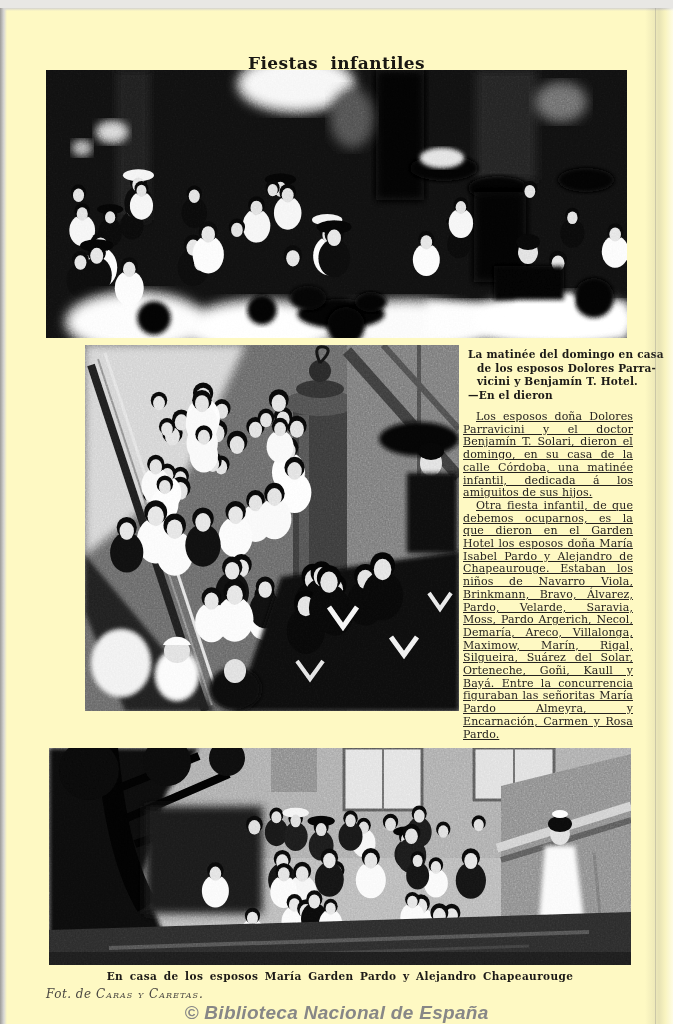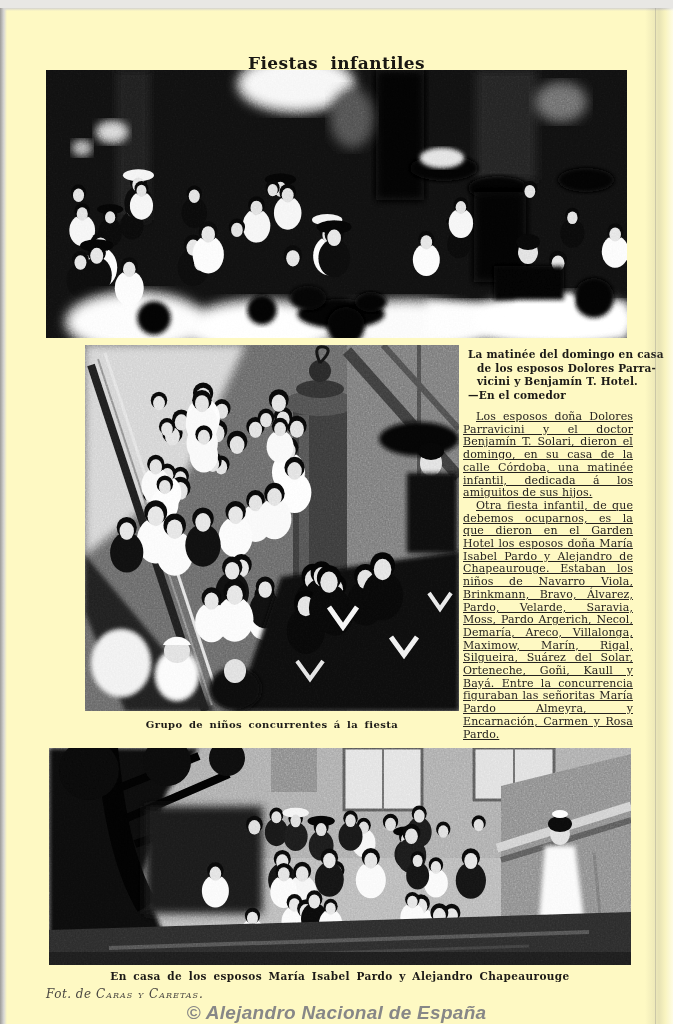--- a/index.html
+++ b/index.html
@@ -388,28 +388,27 @@
       <ellipse cx="92" cy="330" rx="22" ry="26" fill="#efece2" filter="url(#b2)"></ellipse>
       <ellipse cx="92" cy="306" rx="13" ry="12" fill="#d9d2c5"></ellipse>
       <path d="M78,300 a15,13 0 0 1 28,0" fill="#efede4"></path>
       <ellipse cx="150" cy="344" rx="26" ry="22" fill="#13120f" filter="url(#b2)"></ellipse>
       <ellipse cx="150" cy="326" rx="11" ry="12" fill="#d8d1c4"></ellipse>
 
       <rect width="374" height="366" filter="url(#grain)" style="mix-blend-mode:overlay;opacity:.5"></rect>
     </svg>
   </figure>
 
-  <div class="caption caption-middle">Grupo de niños concurrentes á la fiesta</div>
 
   <aside class="article-column">
     <div class="article-caption">
       <div class="cap-line">La matinée del domingo en casa</div>
       <div class="cap-line indent">de los esposos Dolores Parra-</div>
       <div class="cap-line indent">vicini y Benjamín T. Hotel.</div>
-      <div class="cap-line">—En el comedor</div>
+      <div class="cap-line">—En el dieron</div>
     </div>
     <div class="article-body">
       <p>Los esposos doña Dolores Parravicini y el doctor Benjamín T. Solari, dieron el domingo, en su casa de la calle Córdoba, una matinée infantil, dedicada á los amiguitos de sus hijos.</p>
       <p>Otra fiesta infantil, de que debemos ocuparnos, es la que dieron en el Garden Hotel los esposos doña María Isabel Pardo y Alejandro de Chapeaurouge. Estaban los niños de Navarro Viola, Brinkmann, Bravo, Álvarez, Pardo, Velarde, Saravia, Moss, Pardo Argerich, Necol, Demaría, Areco, Villalonga, Maximow, Marín, Rigal, Silgueira, Suárez del Solar, Orteneche, Goñi, Kaull y Bayá. Entre la concurrencia figuraban las señoritas María Pardo Almeyra, y Encarnación, Carmen y Rosa Pardo.</p>
     </div>
   </aside>
 
   <figure class="photo-bottom">
     <svg viewBox="0 0 582 217" aria-hidden="true">
       <rect width="582" height="217" fill="#b2aea5"></rect>
@@ -540,22 +539,22 @@
 
       <polygon points="0,182 582,164 582,217 0,217" fill="#34312b"></polygon>
       <path d="M60,200 L540,184" stroke="#57534a" stroke-width="4"></path>
       <path d="M120,210 L480,198" stroke="#45423a" stroke-width="3"></path>
       <rect x="0" y="204" width="582" height="13" fill="#26241f"></rect>
 
       <rect width="582" height="217" filter="url(#grain)" style="mix-blend-mode:overlay;opacity:.5"></rect>
     </svg>
   </figure>
 
-  <div class="caption caption-bottom">En casa de los esposos María Isabel Pardo y Alejandro Chapeaurouge</div>
+  <div class="caption caption-bottom">En casa de los esposos María Garden Pardo y Alejandro Chapeaurouge</div>
 
   <div class="photo-credit"><span>Fot. de </span><span class="sc">Caras y Caretas.</span></div>
 
-  <div class="watermark">© Alejandro Nacional de España</div>
+  <div class="watermark">© Biblioteca Nacional de España</div>
 
   <div class="edge-left"></div>
   <div class="edge-right"></div>
   <div class="edge-bottom"></div>
 </div>
 
 </body></html>

